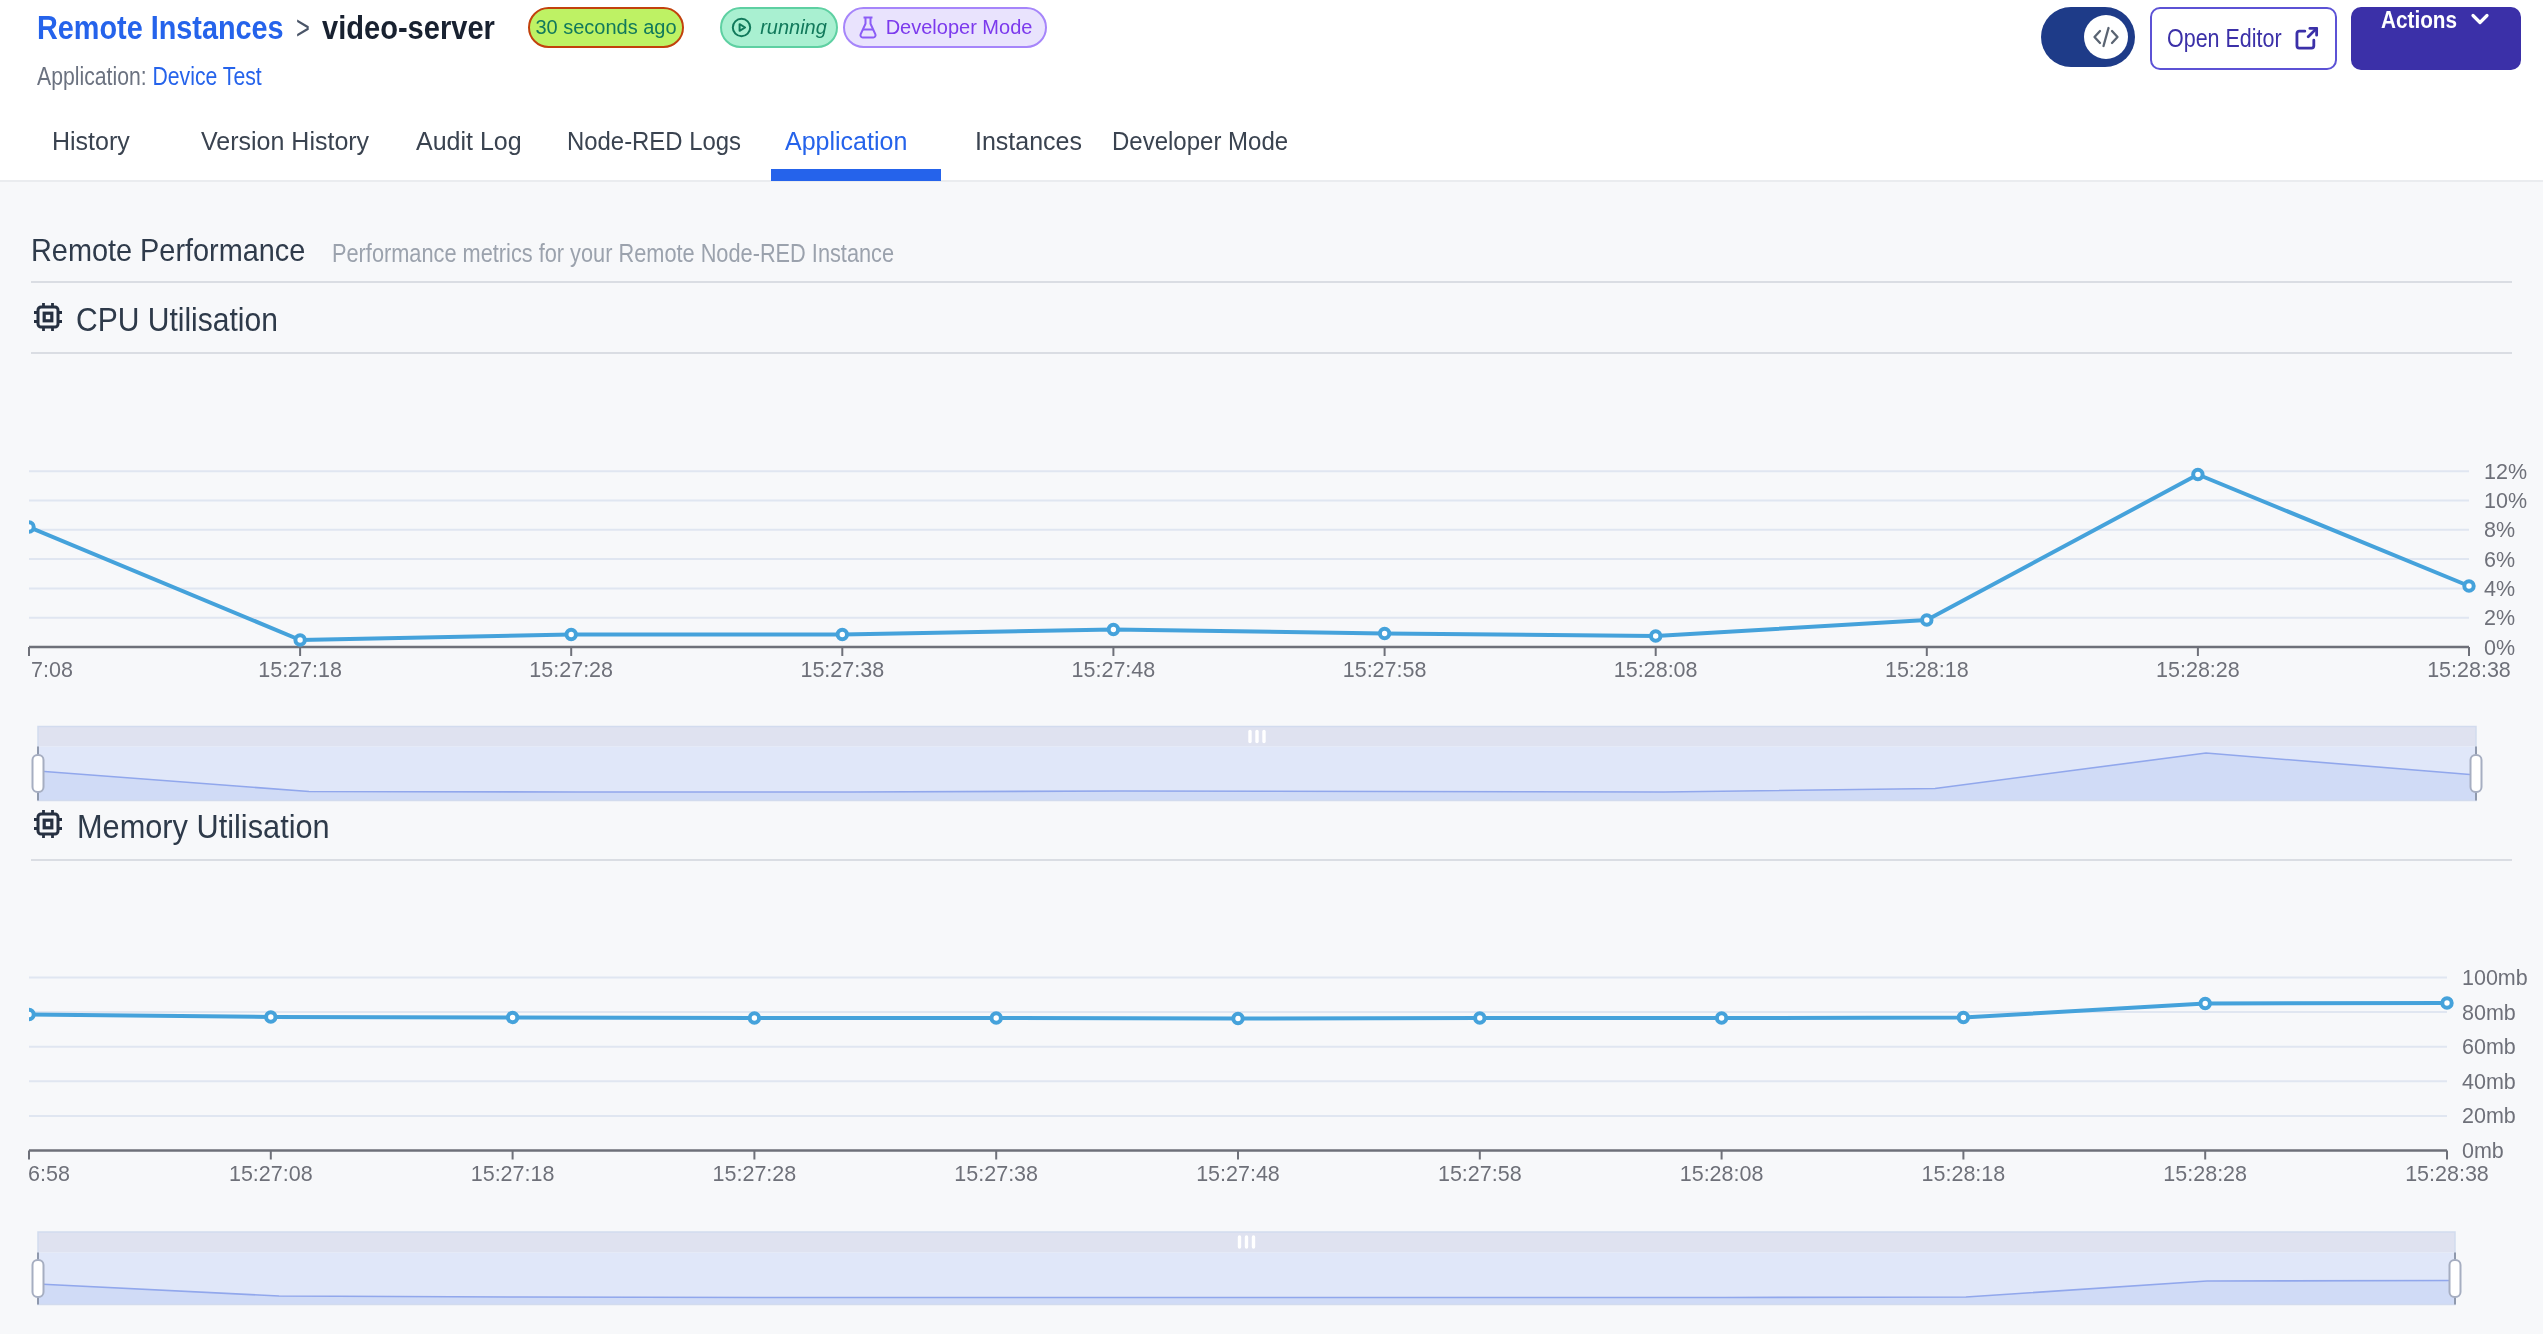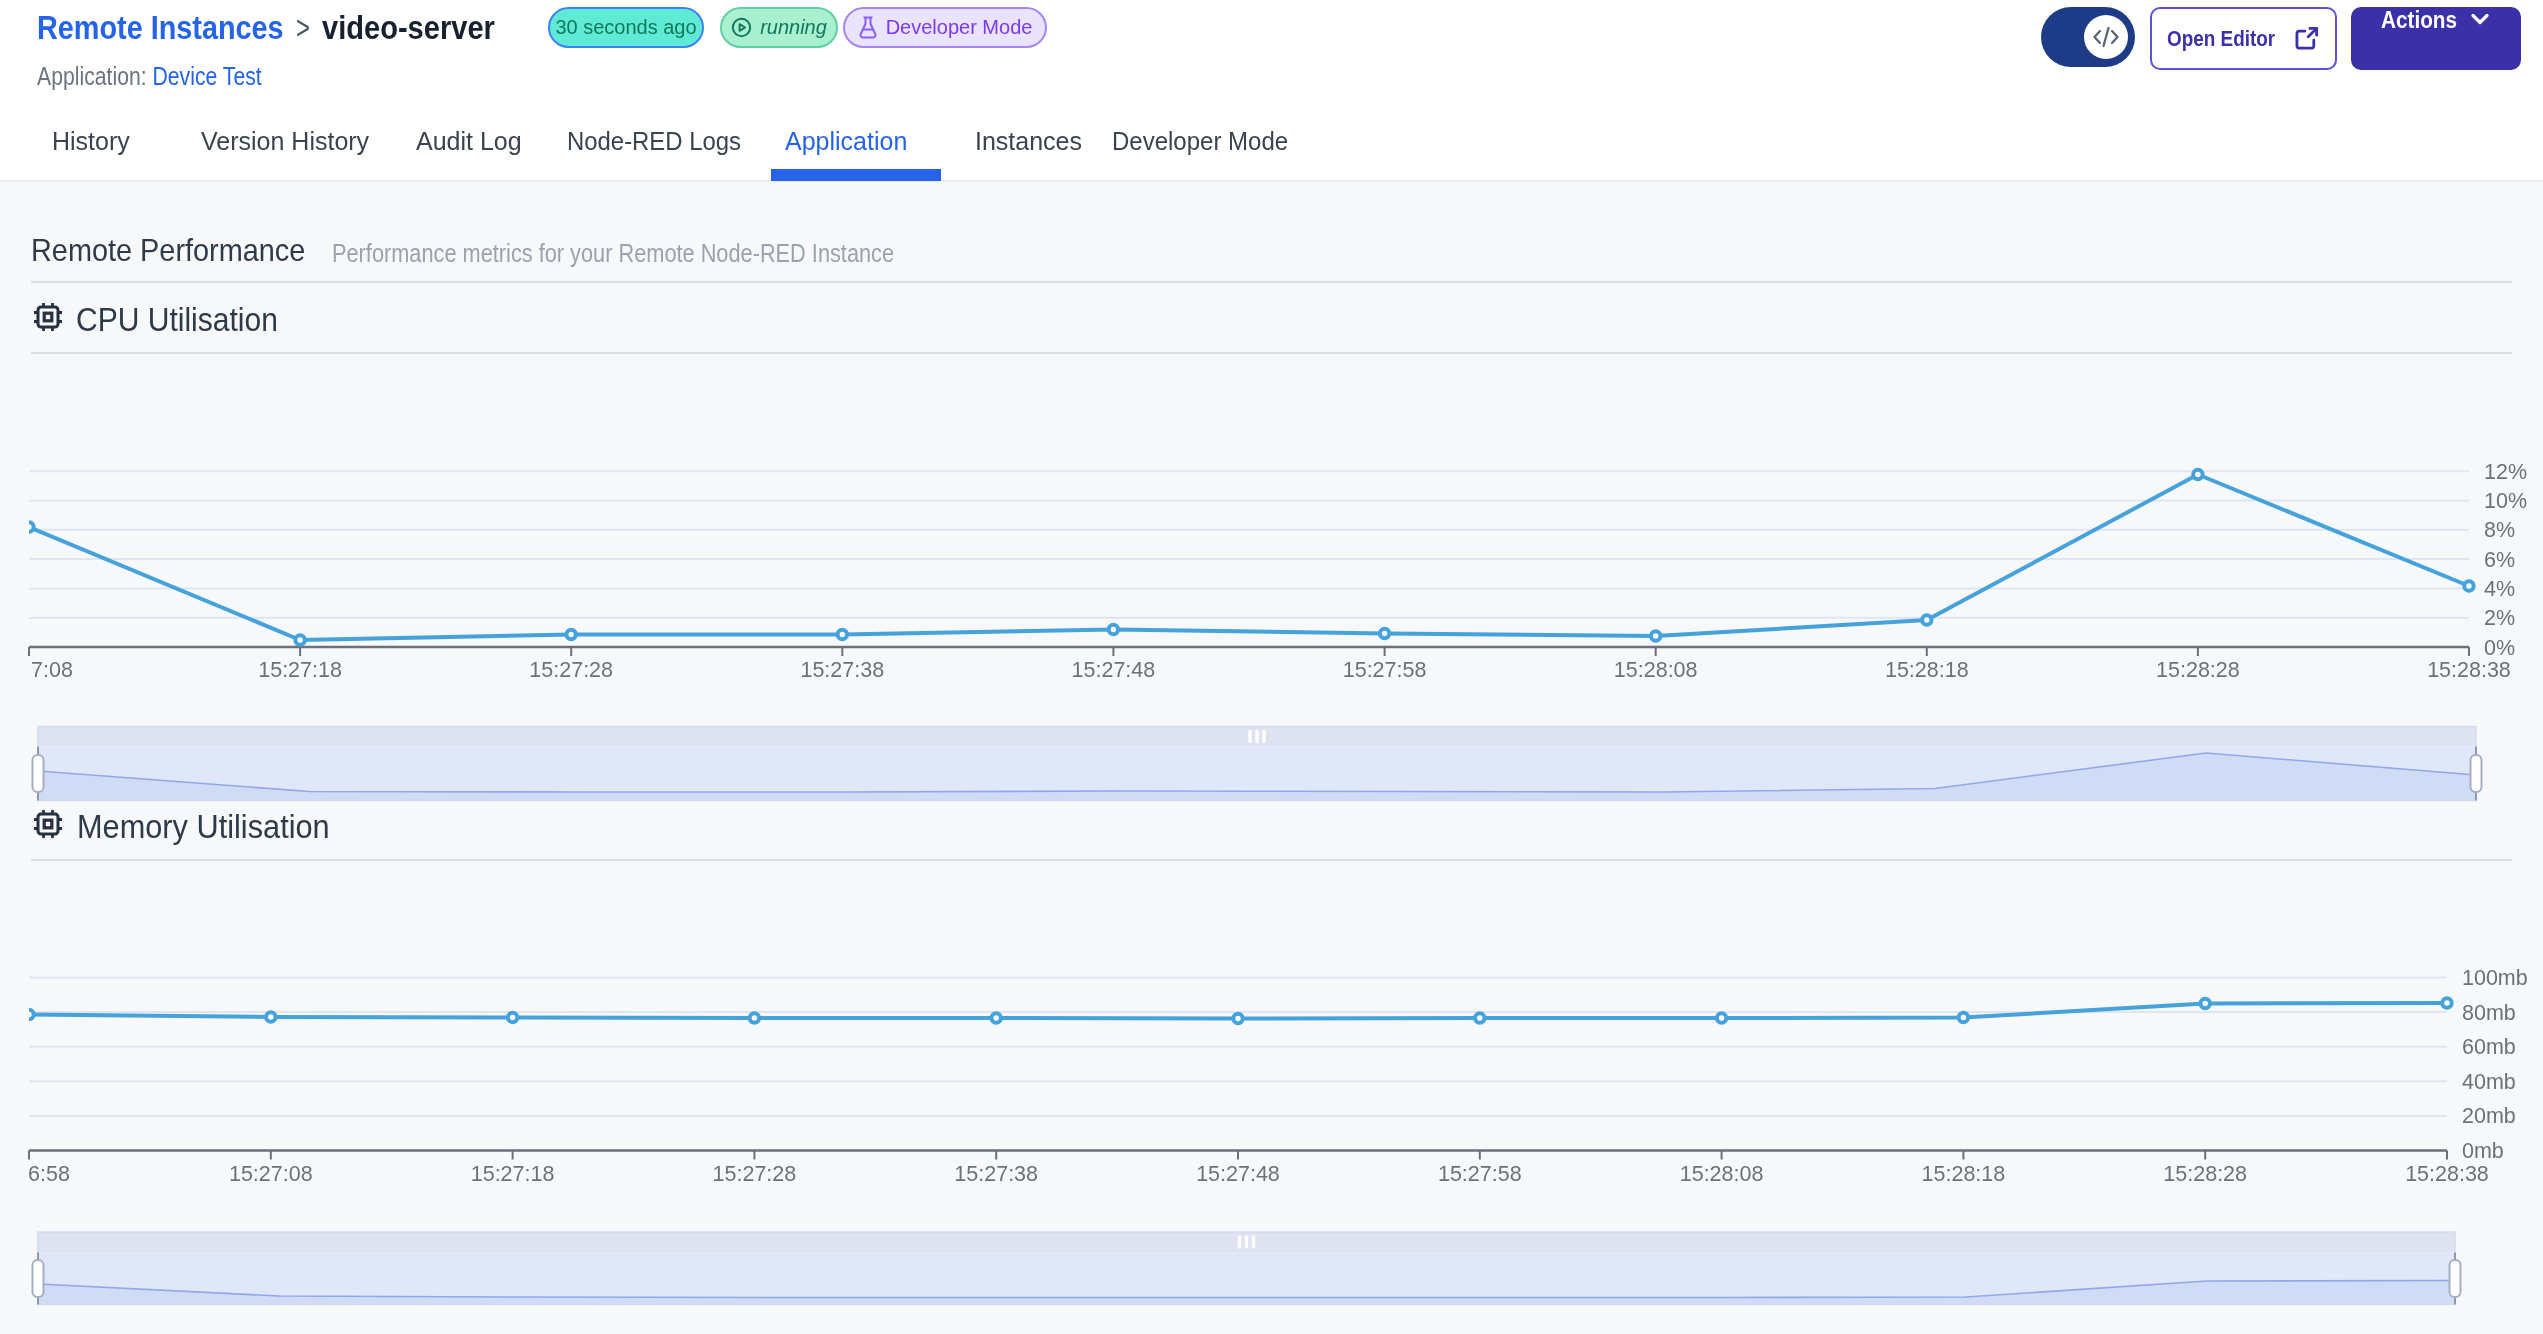--- a/index.html
+++ b/index.html
@@ -4,31 +4,31 @@
 <style>
   * { margin:0; padding:0; box-sizing:border-box; }
   html,body { width:2543px; height:1334px; overflow:hidden; background:#fff;
     font-family:"Liberation Sans", sans-serif; position:relative; }
   .abs { position:absolute; }
   
   #crumb1 { left:37px; top:11px; font-size:33px; font-weight:bold; color:#2563EB; line-height:34px; transform:scaleX(.873); transform-origin:left center; }
   #crumbsep { left:296px; top:11px; font-size:33px; color:#4A5568; line-height:34px; transform:scaleX(.72); transform-origin:left center; }
   #crumb2 { left:322px; top:11px; font-size:33px; font-weight:bold; color:#182130; line-height:34px; transform:scaleX(.881); transform-origin:left center; }
   .badge { top:7px; height:41px; border-radius:21px; display:flex; align-items:center; justify-content:center; font-size:20px; gap:8px; }
-  #badge1 { left:548px; width:156px; background:#5eead4; border:2px solid #3b82f6; color:#11795B; }
+  #badge1 { left:528px; width:156px; background:#bef264; border:2px solid #c2410c; color:#11795B; }
   #badge2 { left:720px; width:118px; background:#A9F0D1; border:2px solid #5ED0A2; color:#11795B;font-style:italic; }
   #badge3 { left:843px; width:204px; background:#E9E3FD; border:2px solid #A685FA; color:#7C3AED; }
   #appline { left:37px; top:63px; font-size:25px; color:#6B7280; line-height:26px; transform:scaleX(.848); transform-origin:left center; }
   #appline a { color:#2563EB; text-decoration:none; }
   
   #toggle { left:2041px; top:7px; width:94px; height:60px; border-radius:30px; background:#1E3B88; }
   #toggleknob { left:2084px; top:15px; width:44px; height:44px; border-radius:50%; background:#fff;
      display:flex; align-items:center; justify-content:center; }
   #openeditor { left:2150px; top:7px; width:187px; height:63px; border-radius:10px; background:#fff;
-     border:2px solid #5C52D5; color:#3B30A8; font-size:22px; font-weight:bold;
+     border:2px solid #5C52D5; color:#3B30A8; font-size:25px; font-weight:normal;
      display:flex; align-items:center; justify-content:center; gap:13px; }
   #actions { left:2351px; top:7px; width:170px; height:63px; border-radius:10px; background:#3B30A8;
      color:#fff; font-size:23px; font-weight:bold; display:flex; align-items:flex-start; justify-content:center; gap:11px; }
   
   .tab { top:128px; font-size:25px; color:#3A4350; line-height:26px; }
   .tab.active { color:#2563EB; }
   #underline { left:771px; top:169px; width:170px; height:12px; background:#2563EB; }
   
   #content { left:0; top:180px; width:2543px; height:1154px; background:#F7F8FA; border-top:2px solid #EAECEF; }
   #rp { left:31px; top:234px; font-size:32px; color:#2F3B4B; line-height:33px; transform:scaleX(.902); transform-origin:left center; }

